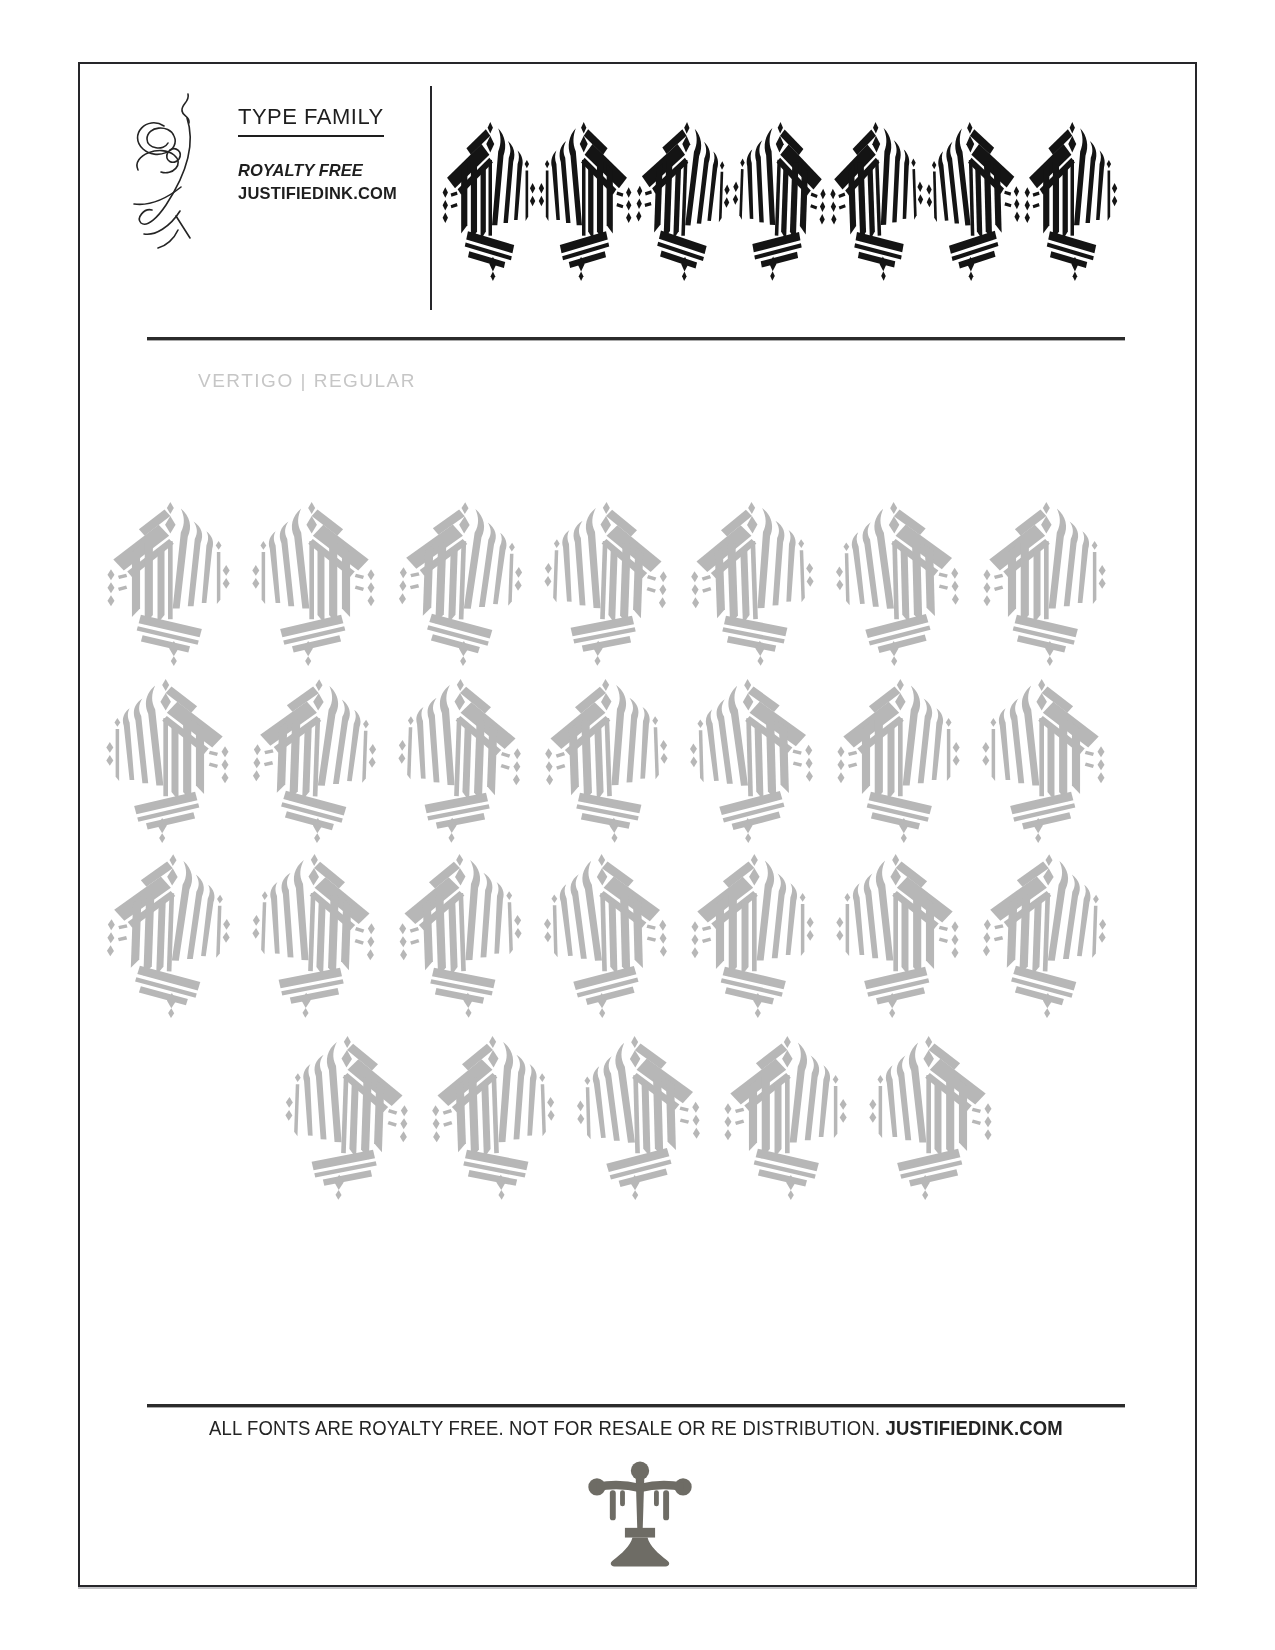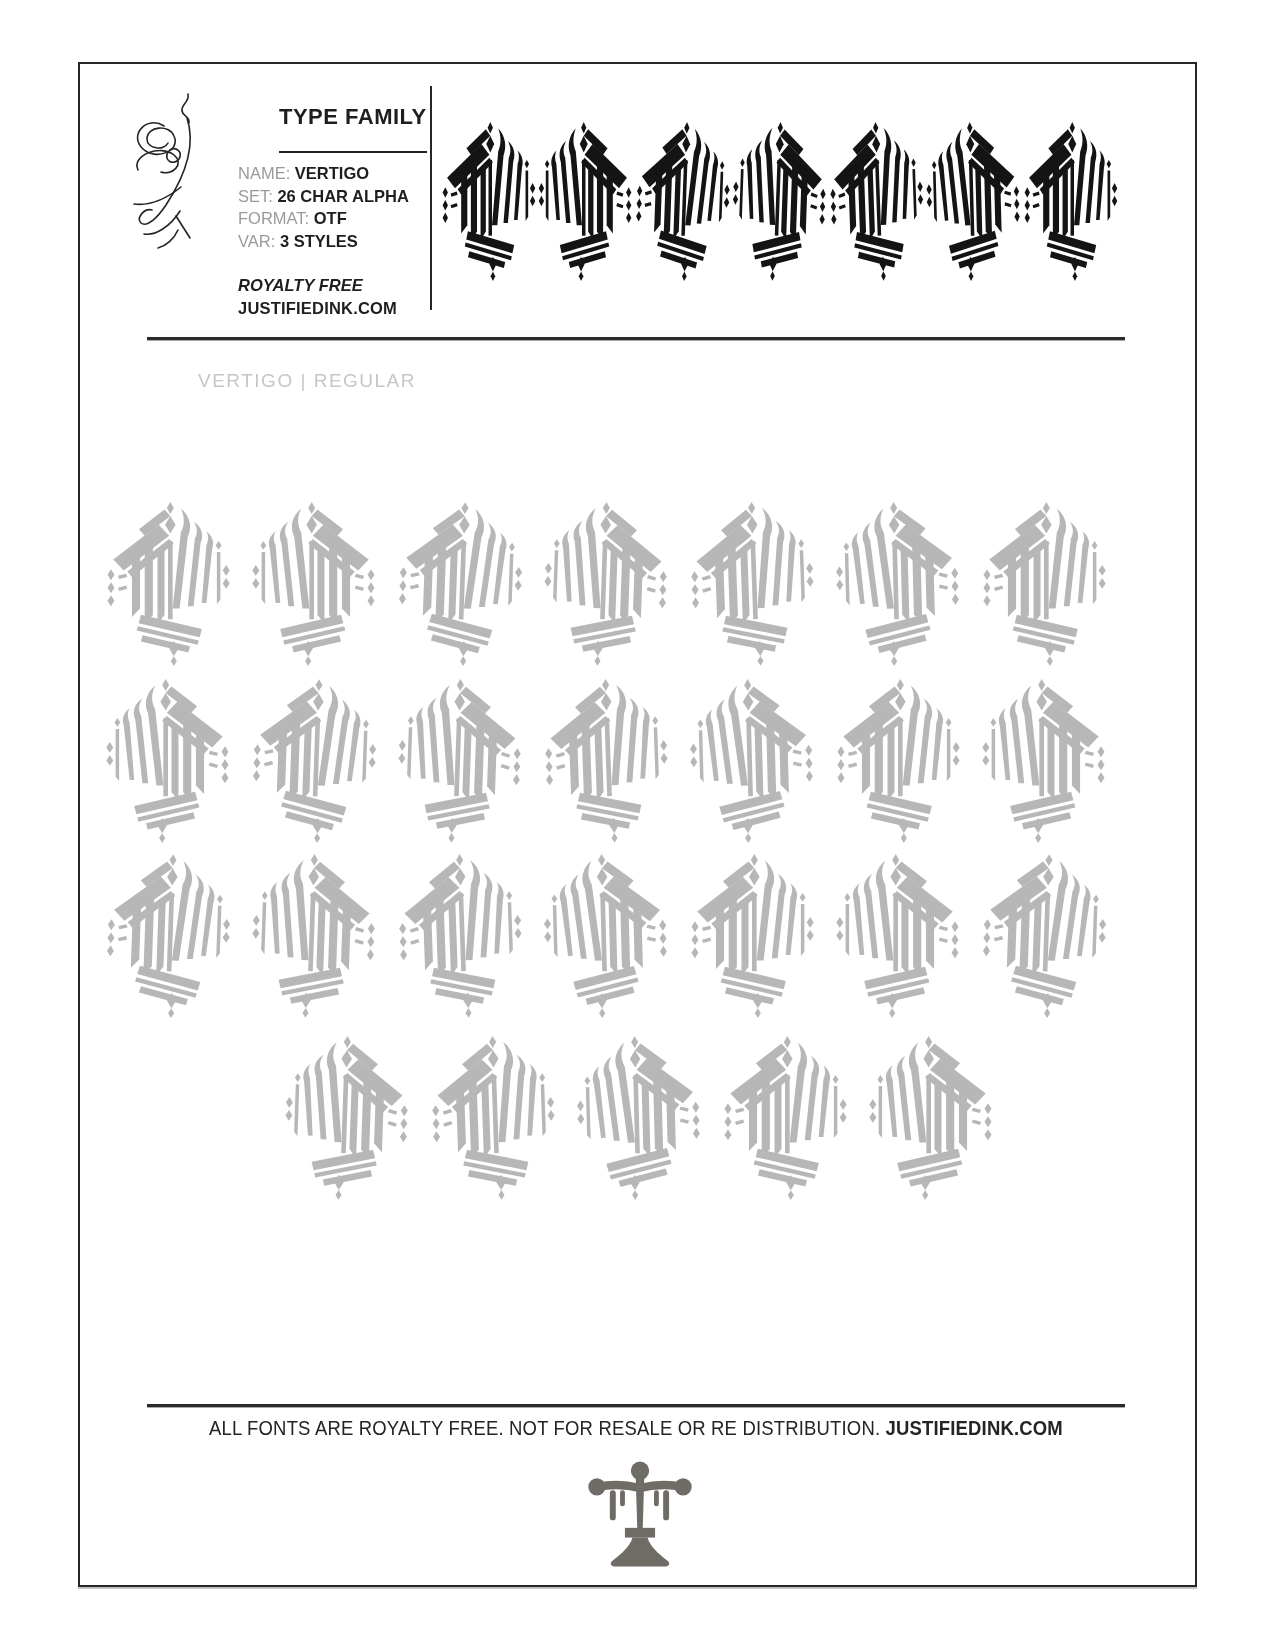--- a/index.html
+++ b/index.html
@@ -17,22 +17,22 @@
   .frame{
     position:absolute;left:78px;top:62px;width:1115px;height:1521px;
     border:2px solid #26262a;background:#fff;
     box-shadow:0 2px 0 rgba(150,150,155,.55);
   }
   
   .logo-scribble{position:absolute;left:44px;top:24px;width:96px;height:180px;color:#242424;}
   .logo-scribble svg{width:100%;height:100%;}
   .header-block{position:absolute;left:158px;top:40px;width:200px;}
   .tf-title{
-    display:inline-block;font-size:22px;font-weight:bold;color:var(--ink);
-    letter-spacing:.5px;border-bottom:2.5px solid var(--ink);padding-bottom:21px;margin-left:41px;
+    display:inline-block;font-size:22px;font-weight:normal;color:var(--ink);
+    letter-spacing:.5px;border-bottom:2.5px solid var(--ink);padding-bottom:5px;
   }
   .spec-list{margin-top:9px;font-size:16.5px;line-height:22.5px;white-space:nowrap;}
   .spec-label{color:var(--label-gray);}
   .spec-value{color:var(--ink);font-weight:bold;}
   .royalty-line{font-size:16.5px;line-height:22.5px;font-weight:bold;font-style:italic;color:var(--ink);margin-top:22px;}
   .site-line{font-size:16.5px;line-height:22.5px;font-weight:bold;color:var(--ink);letter-spacing:.2px;}
   .divider-v{position:absolute;left:350px;top:22px;width:2px;height:224px;background:#26262a;}
   
   .display-glyphs{position:absolute;left:360px;top:58px;display:flex;}
   .display-glyphs .glyph{width:97px;height:160px;}
@@ -121,26 +121,20 @@
       <path d="M63 30c9 27-2 58-21 87-8 12-19 23-25 18-5-5 3-15 11-13"></path>
       <path d="M10 116c15 2 32-5 47-17"></path>
       <path d="M20 146c11 2 26-7 36-23"></path>
       <path d="M52 128l14 22"></path>
       <path d="M34 160c8-2 16-9 20-18"></path>
     </svg>
   </div>
 
   <div class="header-block">
     <div class="tf-title">TYPE FAMILY</div>
-    <div class="spec-list">
-        <div><span class="spec-label">NAME: </span><span class="spec-value">VERTIGO</span></div>
-        <div><span class="spec-label">SET: </span><span class="spec-value">26 CHAR ALPHA</span></div>
-        <div><span class="spec-label">FORMAT: </span><span class="spec-value">OTF</span></div>
-        <div><span class="spec-label">VAR: </span><span class="spec-value">3 STYLES</span></div>
-      </div>
     <div class="royalty-line">ROYALTY FREE</div>
     <div class="site-line">JUSTIFIEDINK.COM</div>
   </div>
 
   <div class="divider-v"></div>
 
   <div class="display-glyphs">
       <div class="glyph" title="V"><svg viewBox="0 0 110 152" preserveAspectRatio="none" fill="currentColor" overflow="visible">
           <use href="#vglyph"></use>
         </svg></div>

